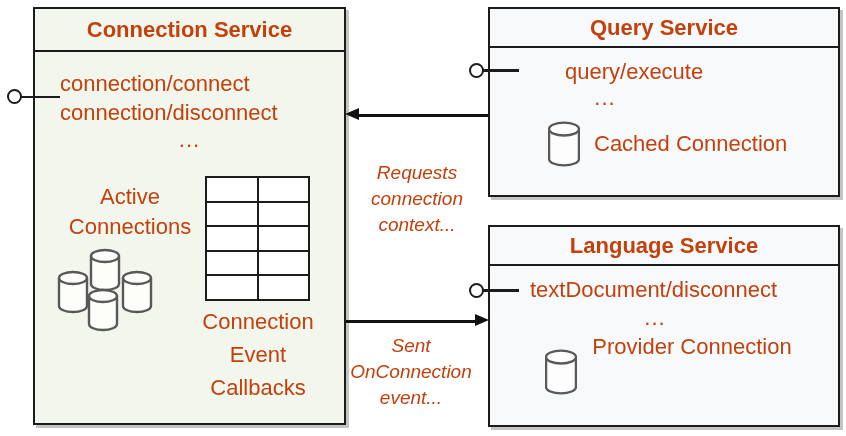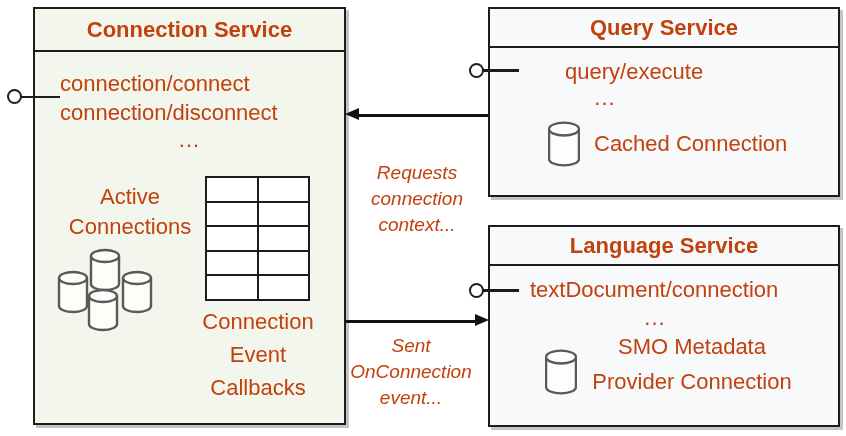--- a/index.html
+++ b/index.html
@@ -120,30 +120,29 @@
       <g stroke="#595959" stroke-width="2.2" fill="#fdfdfd">
         <path d="M1 7 V35 a14 6 0 0 0 28 0 V7"></path>
           <ellipse cx="15" cy="7" rx="14" ry="6"></ellipse>
       </g>
     </svg>
     <div class="abs t22" style="left:104px; top:122px;text-align:right;">Cached Connection</div>
   </div>
 
   <div class="box box-lang">
     <div class="box-header hdr-sm">Language Service</div>
-    <div class="abs t22" style="left:40px; top:50px;">textDocument/connection</div>
+    <div class="abs t22" style="left:40px; top:50px;">textDocument/disconnect</div>
     <div class="abs ellip ctr" style="left:0; top:78px; width:330px;">...</div>
     <svg class="cyl-icon" style="left:55px; top:122px;" width="32" height="46" viewBox="0 0 30 42">
       <g stroke="#595959" stroke-width="2.2" fill="#fdfdfd">
         <path d="M1 7 V35 a14 6 0 0 0 28 0 V7"></path>
           <ellipse cx="15" cy="7" rx="14" ry="6"></ellipse>
       </g>
     </svg>
     <div class="abs t22 ctr" style="left:82px; top:102px; width:240px; line-height:35px;">
-      <div>SMO Metadata</div>
       <div>Provider Connection</div>
     </div>
   </div>
 
   <div class="lolli-line" style="left:21px; top:95.5px; width:39px;"></div>
   <div class="lolli-circle" style="left:7px; top:89px;"></div>
 
   <div class="lolli-line" style="left:483px; top:69px; width:36px;"></div>
   <div class="lolli-circle" style="left:469px; top:63px;"></div>
 

